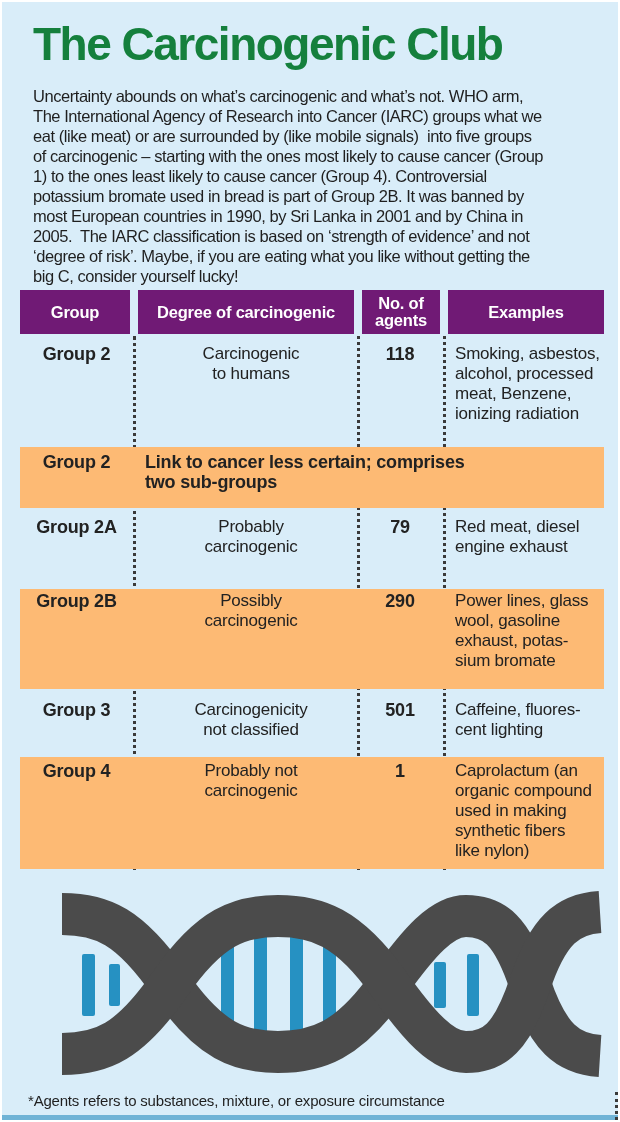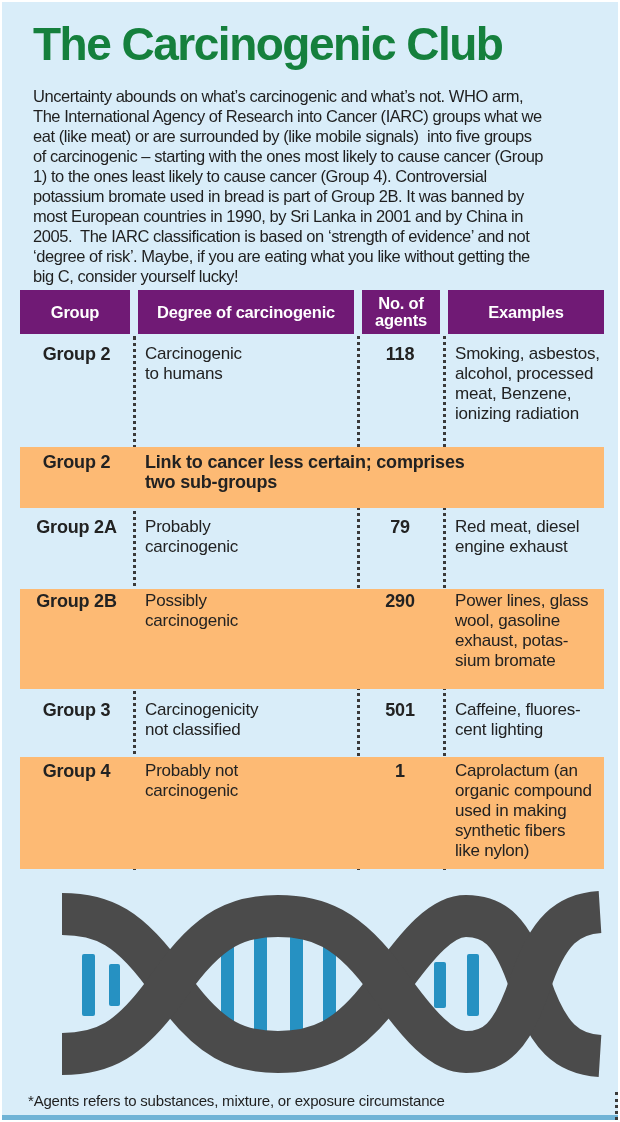--- a/index.html
+++ b/index.html
@@ -32,21 +32,21 @@
   .hc3{left:360px;width:78px;}
   .hc4{left:446px;width:156px;}
   .row{
     position:absolute;left:18px;width:584px;display:grid;
     grid-template-columns:113px 224px 86px 161px;
     color:#222222;font-size:17px;line-height:20px;letter-spacing:-0.2px;
   }
   .band{background:#fdba74;}
   .cell{white-space:pre-line;}
   .c-group{text-align:center;font-weight:700;font-size:18px;}
-  .c-degree{padding-left:12px;}
+  .c-degree{padding-left:12px;text-align:center;}
   .c-num{text-align:center;font-weight:700;font-size:18px;}
   .c-ex{padding-left:12px;}
   .c-span{grid-column:2 / 5;font-weight:700;font-size:18px;padding-left:12px;}
   .r1{top:342px;}
   .r2{top:445px;height:56px;padding-top:5px;}
   .r3{top:515px;}
   .r4{top:587px;height:100px;padding-top:2px;box-sizing:border-box;}
   .r5{top:698px;}
   .r6{top:755px;height:112px;padding-top:4px;box-sizing:border-box;}
   .vsep{

